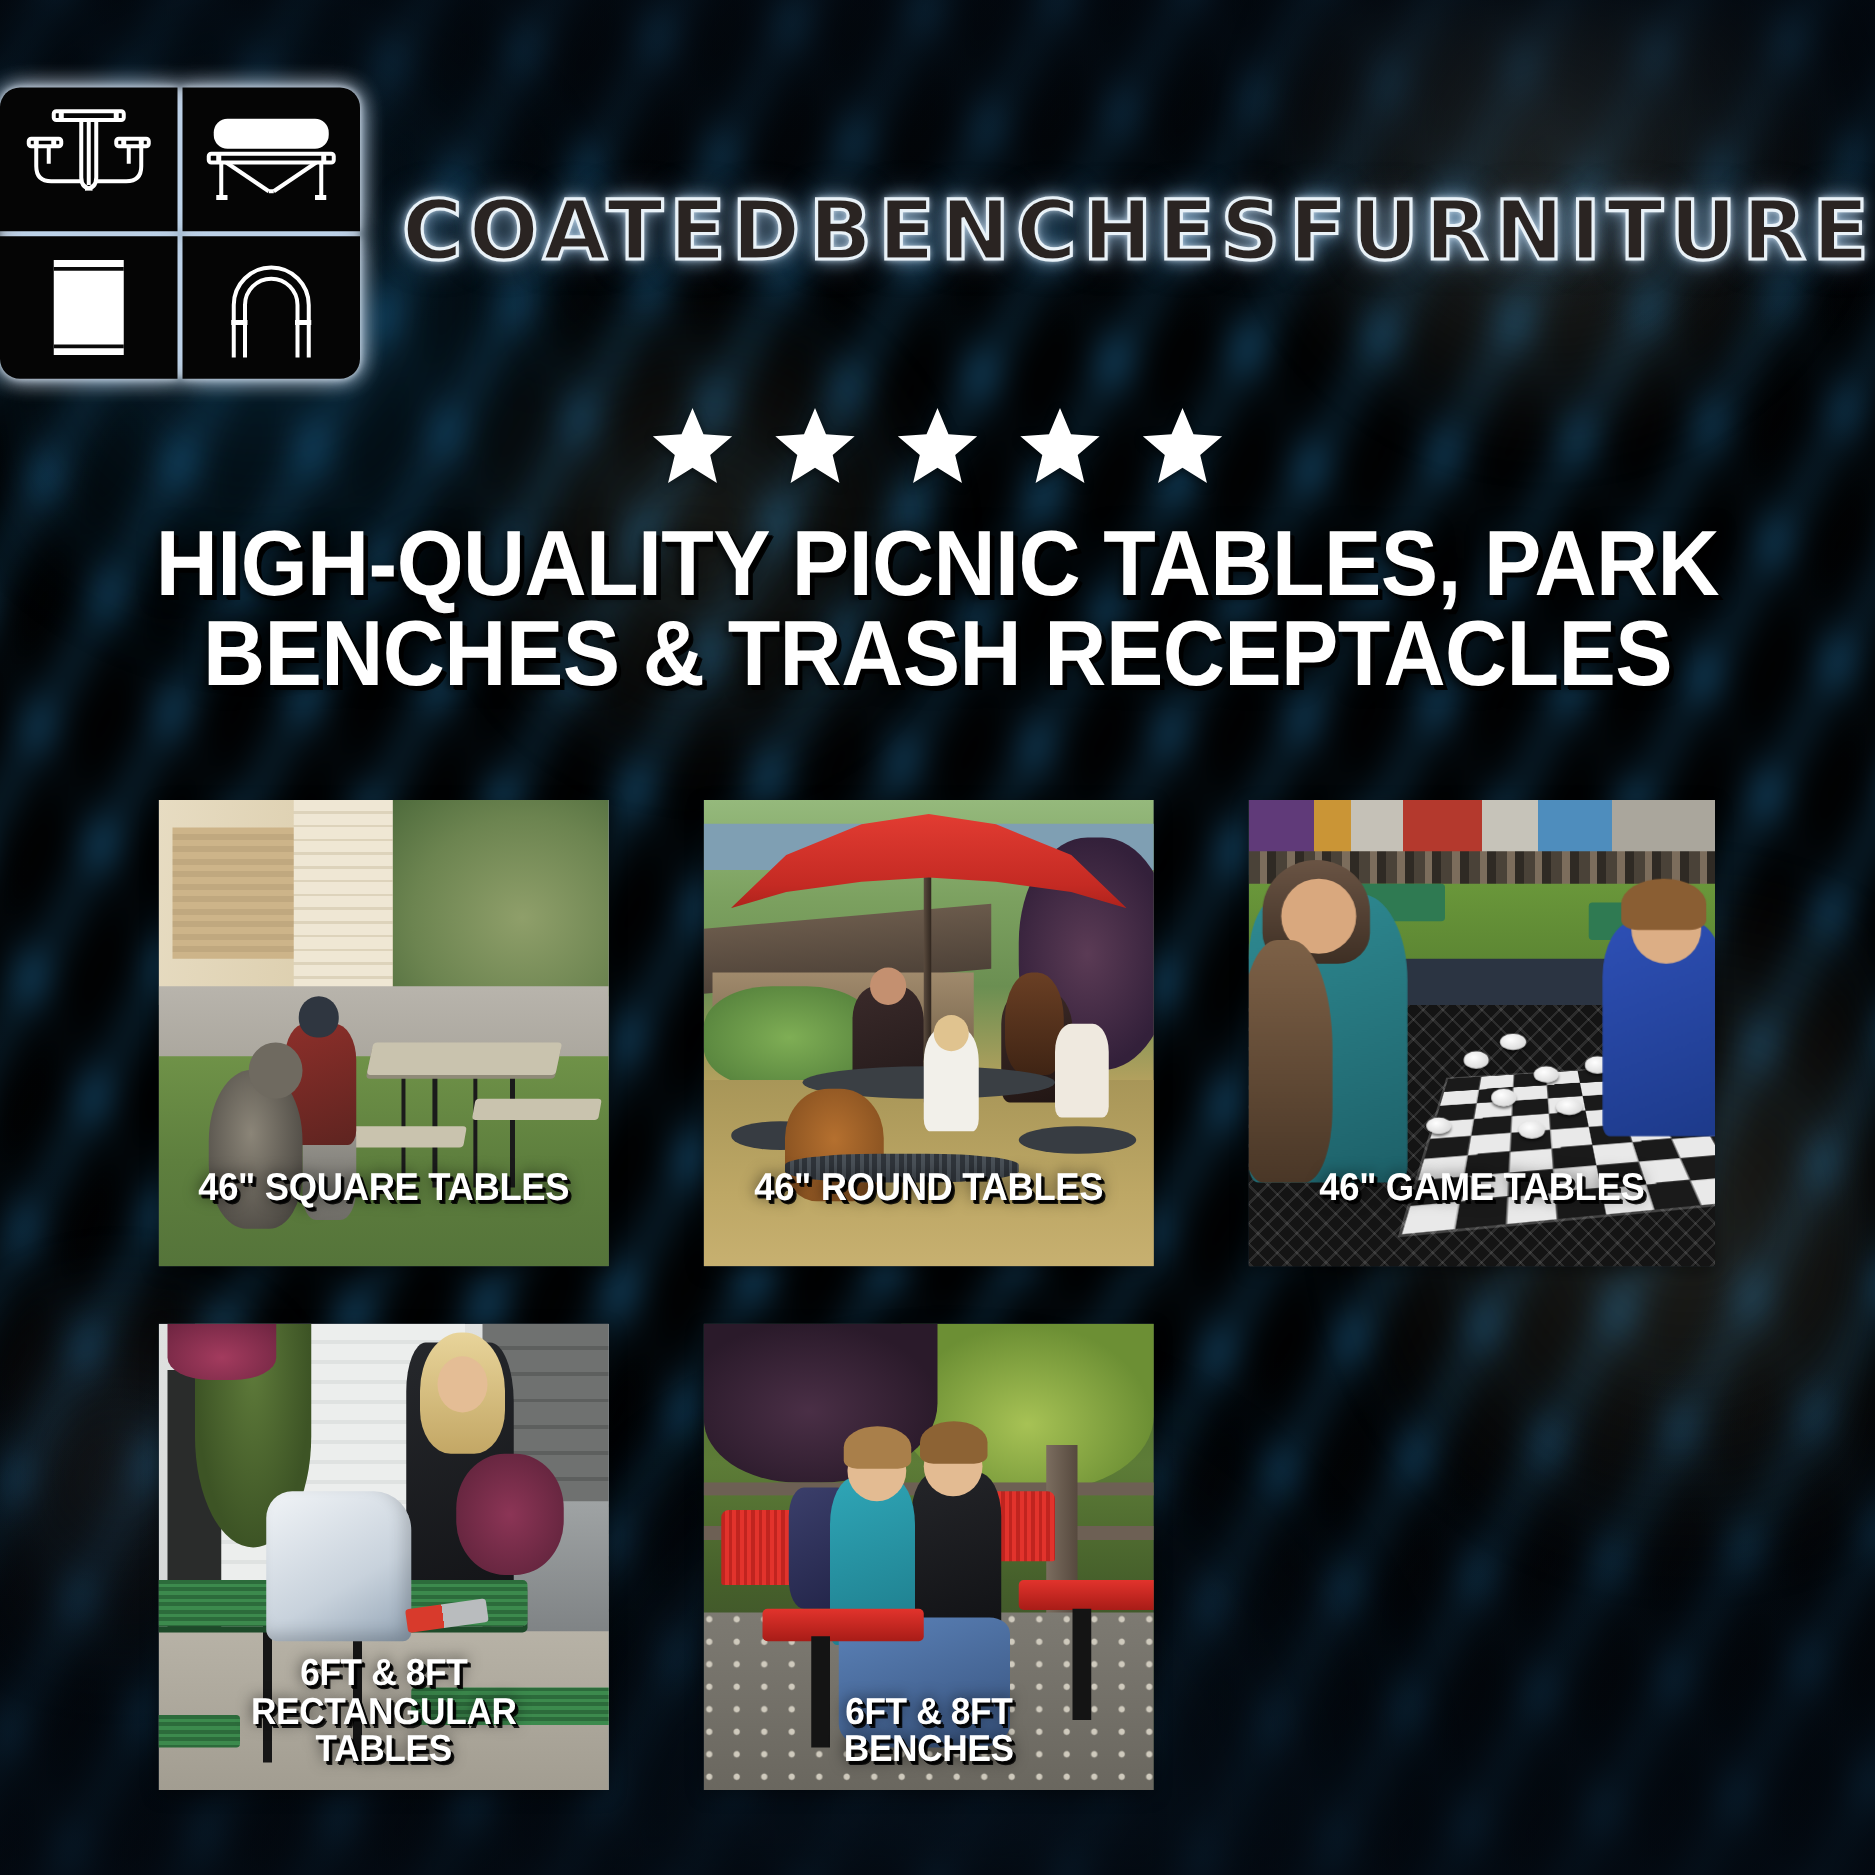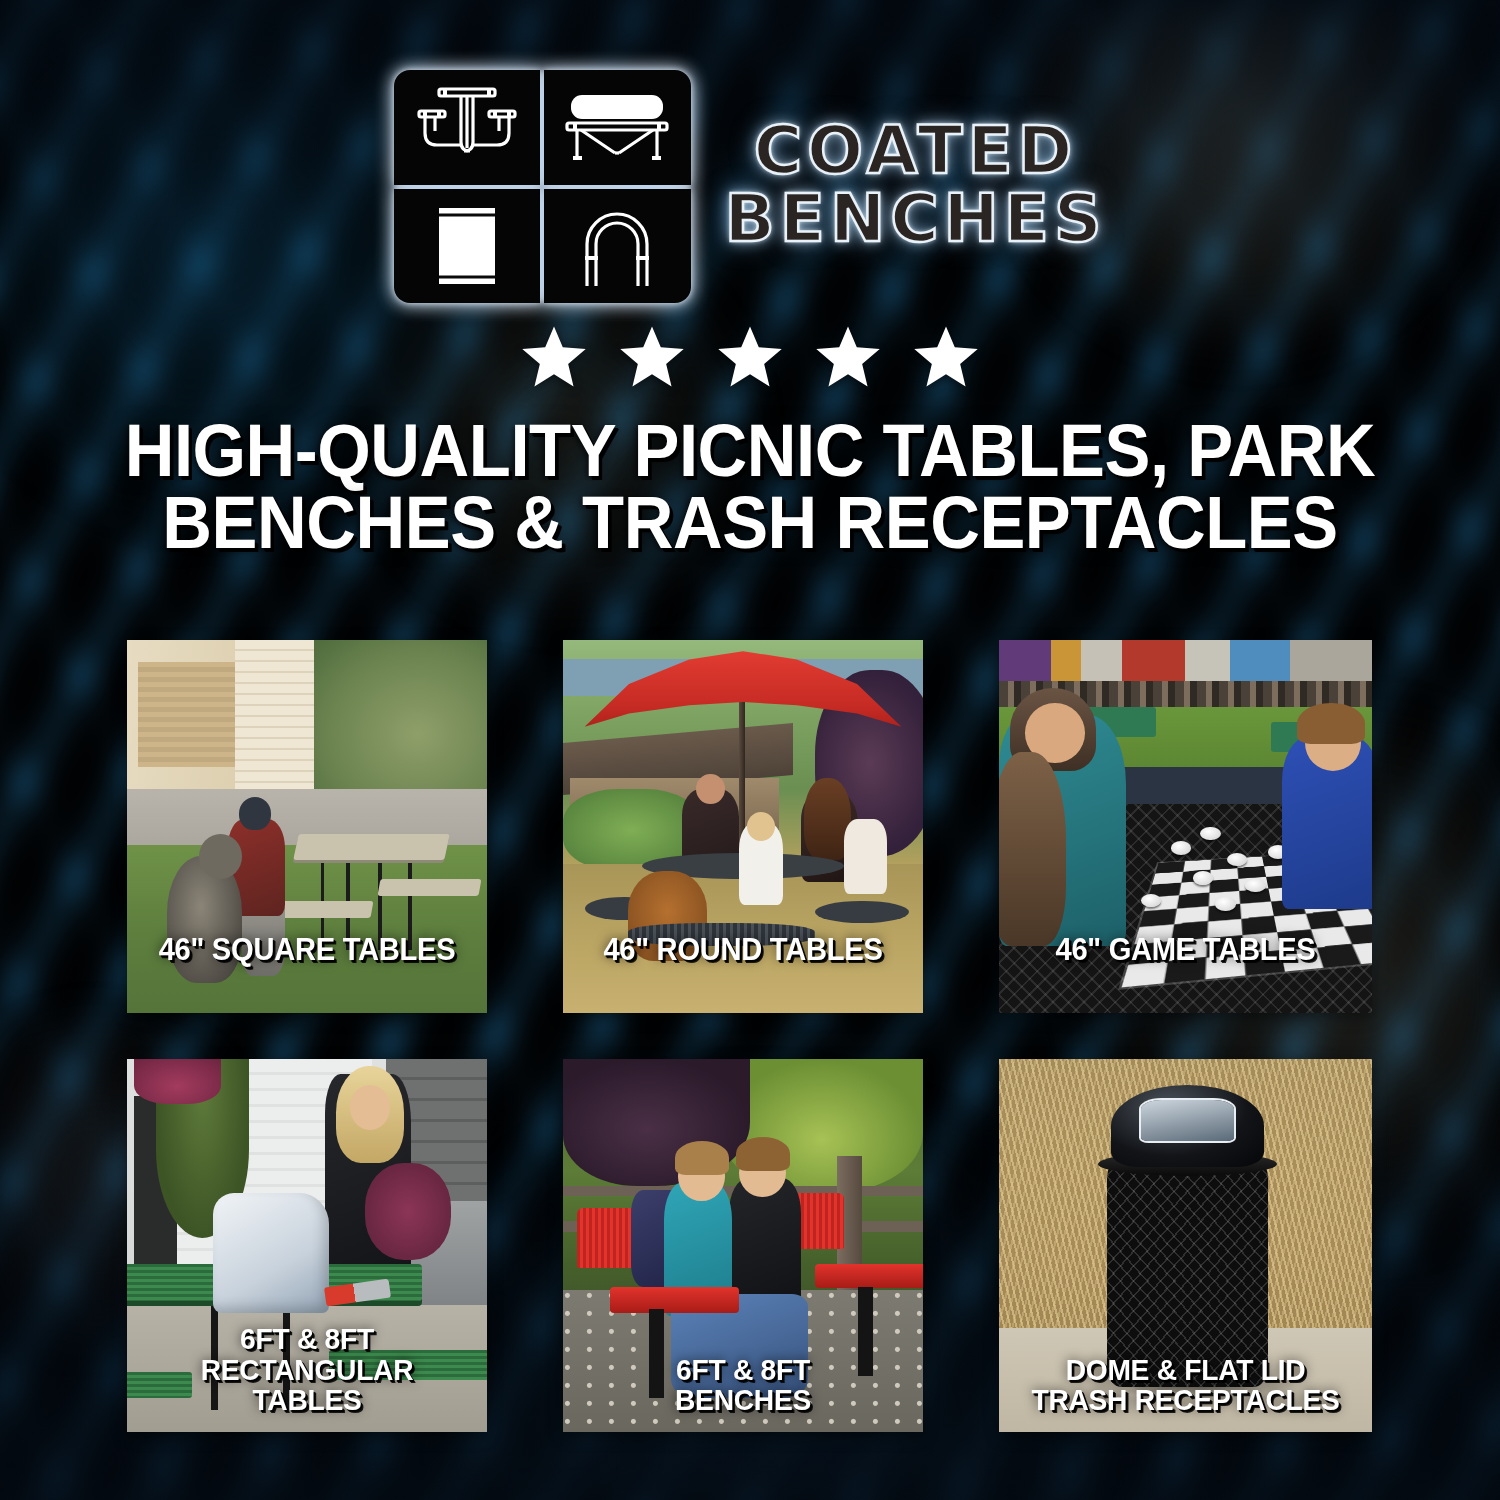--- a/index.html
+++ b/index.html
@@ -66,23 +66,22 @@
     filter:drop-shadow(0 0 9px rgba(190,220,255,.75)) drop-shadow(0 0 3px rgba(255,255,255,.9));
   }
   .logo-cell { background:#050505; display:flex; align-items:center; justify-content:center; }
   .logo-cell.tl { border-radius:16px 0 0 0; }
   .logo-cell.tr { border-radius:0 16px 0 0; }
   .logo-cell.bl { border-radius:0 0 0 16px; }
   .logo-cell.br { border-radius:0 0 16px 0; }
   .logo-cell svg { display:block; }
 
   .logo-words {
-    display:flex; flex-direction:column; gap:2px;
+    display:flex; flex-direction:row; gap:2px;
     padding-bottom:4px;
-    text-align:center;
   }
   .logo-word {
     font-family:"DejaVu Sans", sans-serif;
     font-weight:bold;
     font-size:66px;
     line-height:0.99;
     letter-spacing:5px;
     color:#2a2422;
     -webkit-text-stroke:2.5px #e9f2f8;
     text-shadow:
@@ -390,20 +389,21 @@
             <rect x="22" y="58" width="13" height="4"></rect>
             <rect x="73" y="58" width="13" height="4"></rect>
           </g>
         </svg>
       </div>
     </div>
 
     <div class="logo-words">
       <span class="logo-word">COATED</span>
       <span class="logo-word">BENCHES</span>
+      <span class="logo-word">FURNITURE</span>
     </div>
   </div>
 
   <div class="stars">
     <span class="star"><svg width="70" height="68" viewBox="0 0 24 24">
           <polygon fill="#ffffff" points="12,1.2 15.1,8.6 23.2,9.2 17,14.5 18.9,22.4 12,18.1 5.1,22.4 7,14.5 0.8,9.2 8.9,8.6"></polygon>
         </svg></span>
     <span class="star"><svg width="70" height="68" viewBox="0 0 24 24">
           <polygon fill="#ffffff" points="12,1.2 15.1,8.6 23.2,9.2 17,14.5 18.9,22.4 12,18.1 5.1,22.4 7,14.5 0.8,9.2 8.9,8.6"></polygon>
         </svg></span>
@@ -557,31 +557,15 @@
         <div class="fill t5-jeans"></div>
         <div class="fill t5-seat1"></div>
         <div class="fill t5-leg1"></div>
       </div>
       <div class="caption two-line">
         <span>6FT &amp; 8FT</span>
         <span class="l2">BENCHES</span>
       </div>
     </div>
 
-    <div class="tile">
-      <div class="scene">
-        <div class="t6-grass6"></div>
-        <div class="t6-straw"></div>
-        <div class="fill t6-pavement"></div>
-        <div class="fill t6-shadow6"></div>
-        <div class="fill t6-can-body"></div>
-        <div class="fill t6-rim"></div>
-        <div class="fill t6-dome"></div>
-        <div class="fill t6-slot"></div>
-      </div>
-      <div class="caption two-line">
-        <span>DOME &amp; FLAT LID</span>
-        <span class="l2">TRASH RECEPTACLES</span>
-      </div>
-    </div>
 
   </div>
 </div>
 
 </body></html>

